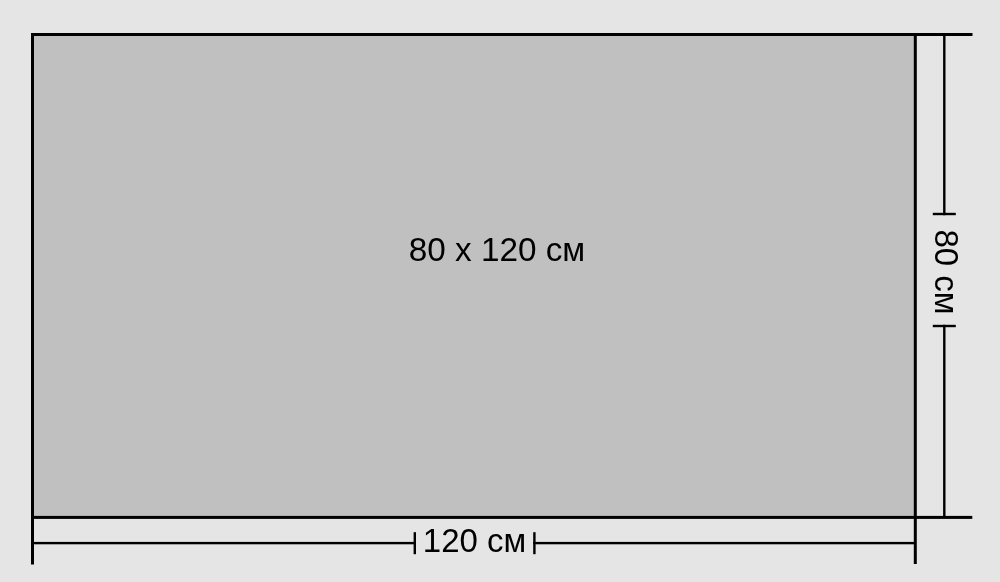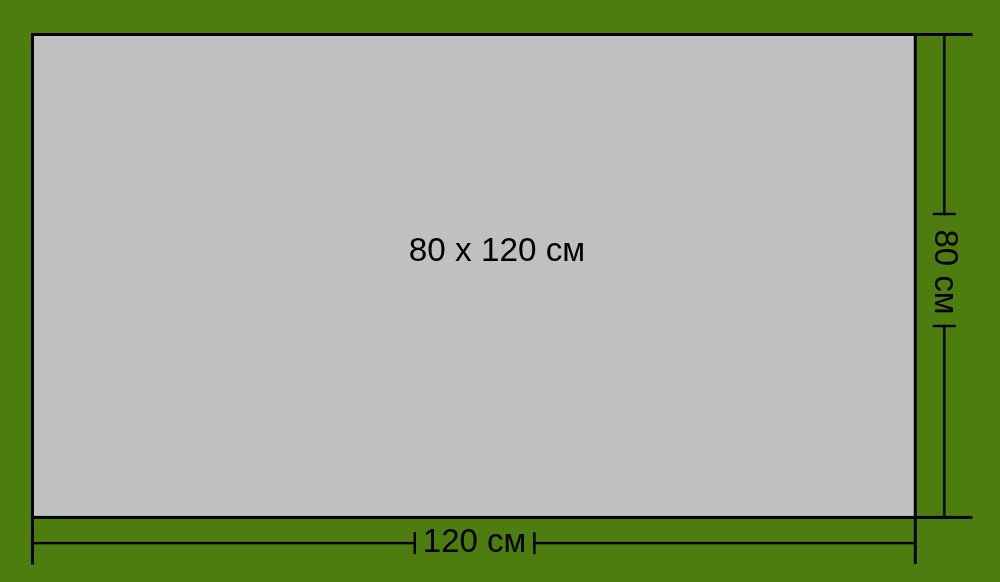--- a/index.html
+++ b/index.html
@@ -1,16 +1,16 @@
 <!DOCTYPE html>
 <html><head>
 <meta charset="utf-8">
 <style>
   html,body{margin:0;padding:0;background:#ffffff;}
-  .wrap{position:relative;width:1000px;height:582px;background:#4d7c0f;overflow:hidden;}
+  .wrap{position:relative;width:1000px;height:582px;background:#e5e5e5;overflow:hidden;}
   svg{position:absolute;left:0;top:0;}
   text{font-family:"Liberation Sans", sans-serif;fill:#000000;}
 </style>
 </head>
 <body>
 
 <div class="wrap">
 <svg width="1000" height="582" viewBox="0 0 1000 582">
 
   <rect x="31.5" y="33.5" width="884.5" height="484.5" fill="#c0c0c0"></rect>

